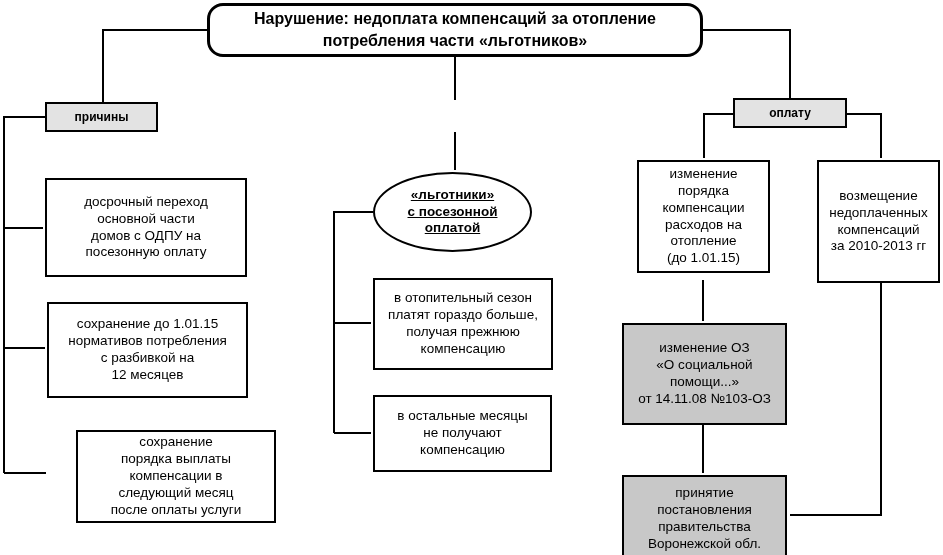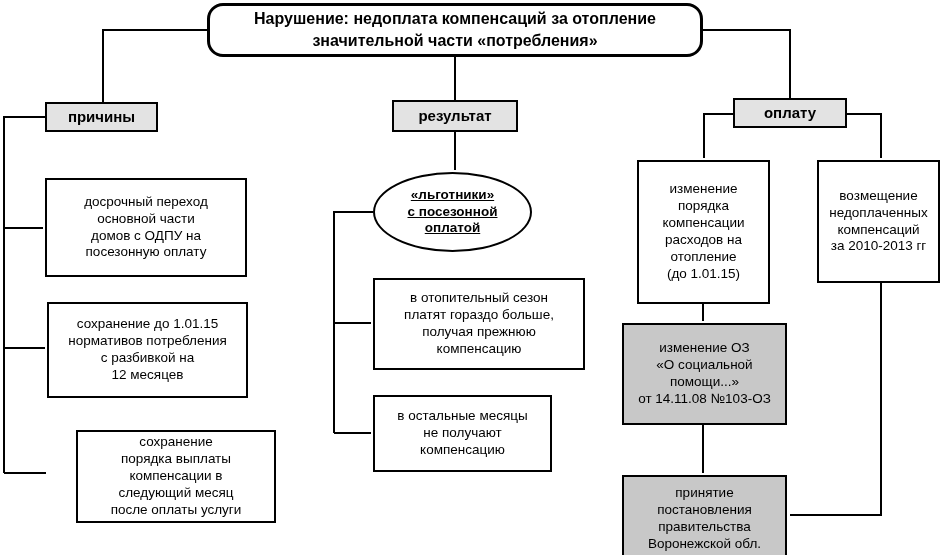--- a/index.html
+++ b/index.html
@@ -31,21 +31,21 @@
   .title {
     border-width: 3px;
     border-radius: 16px;
     font-weight: bold;
     font-size: 16px;
     line-height: 1.35;
   }
   .header {
     background: var(--header_fill, #e3e3e3);
     font-weight: bold;
-    font-size: 15px;
+    font-size: 12px;
   }
   .gray { background: var(--gray_fill, #c8c8c8); }
   .ellipse {
     border-radius: 50%;
     font-weight: bold;
     text-decoration: underline;
   }
 </style>
 </head>
 <body>
@@ -74,51 +74,50 @@
     <path d="M 334 433 L 371 433" marker-end="url(#arrow)"></path>
 
     <path d="M 733 114 L 704 114 L 704 158" marker-end="url(#arrow)"></path>
     <path d="M 847 114 L 881 114 L 881 158" marker-end="url(#arrow)"></path>
     <path d="M 703 280 L 703 321" marker-end="url(#arrow)"></path>
     <path d="M 703 425 L 703 473" marker-end="url(#arrow)"></path>
     <path d="M 881 283 L 881 515 L 790 515" marker-end="url(#arrow)"></path>
   </svg>
 
   <div class="node title" style="left:207px; top:3px; width:496px; height:54px;">Нарушение: недоплата компенсаций за отопление
-значительной части «потребления»</div>
+потребления части «льготников»</div>
 
   <div class="node header" style="left:45px; top:102px; width:113px; height:30px;">причины</div>
   <div class="node" style="left:45px; top:178px; width:202px; height:99px;">досрочный переход
 основной части
 домов с ОДПУ на
 посезонную оплату</div>
   <div class="node" style="left:47px; top:302px; width:201px; height:96px;">сохранение до 1.01.15
 нормативов потребления
 с разбивкой на
 12 месяцев</div>
   <div class="node" style="left:48px; top:430px; width:200px; height:93px;margin-left:28px;">сохранение
 порядка выплаты
 компенсации в
 следующий месяц
 после оплаты услуги</div>
 
-  <div class="node header" style="left:392px; top:100px; width:126px; height:32px;">результат</div>
   <div class="node ellipse" style="left:373px; top:172px; width:159px; height:80px;">«льготники»
 с посезонной
 оплатой</div>
-  <div class="node" style="left:373px; top:278px; width:212px; height:92px;">в отопительный сезон
+  <div class="node" style="left:373px; top:278px; width:180px; height:92px;">в отопительный сезон
 платят гораздо больше,
 получая прежнюю
 компенсацию</div>
   <div class="node" style="left:373px; top:395px; width:179px; height:77px;">в остальные месяцы
 не получают
 компенсацию</div>
 
   <div class="node header" style="left:733px; top:98px; width:114px; height:30px;">оплату</div>
-  <div class="node" style="left:637px; top:160px; width:133px; height:144px;">изменение
+  <div class="node" style="left:637px; top:160px; width:133px; height:113px;">изменение
 порядка
 компенсации
 расходов на
 отопление
 (до 1.01.15)</div>
   <div class="node" style="left:817px; top:160px; width:123px; height:123px;">возмещение
 недоплаченных
 компенсаций
 за 2010-2013 гг</div>
   <div class="node gray" style="left:622px; top:323px; width:165px; height:102px;">изменение ОЗ

